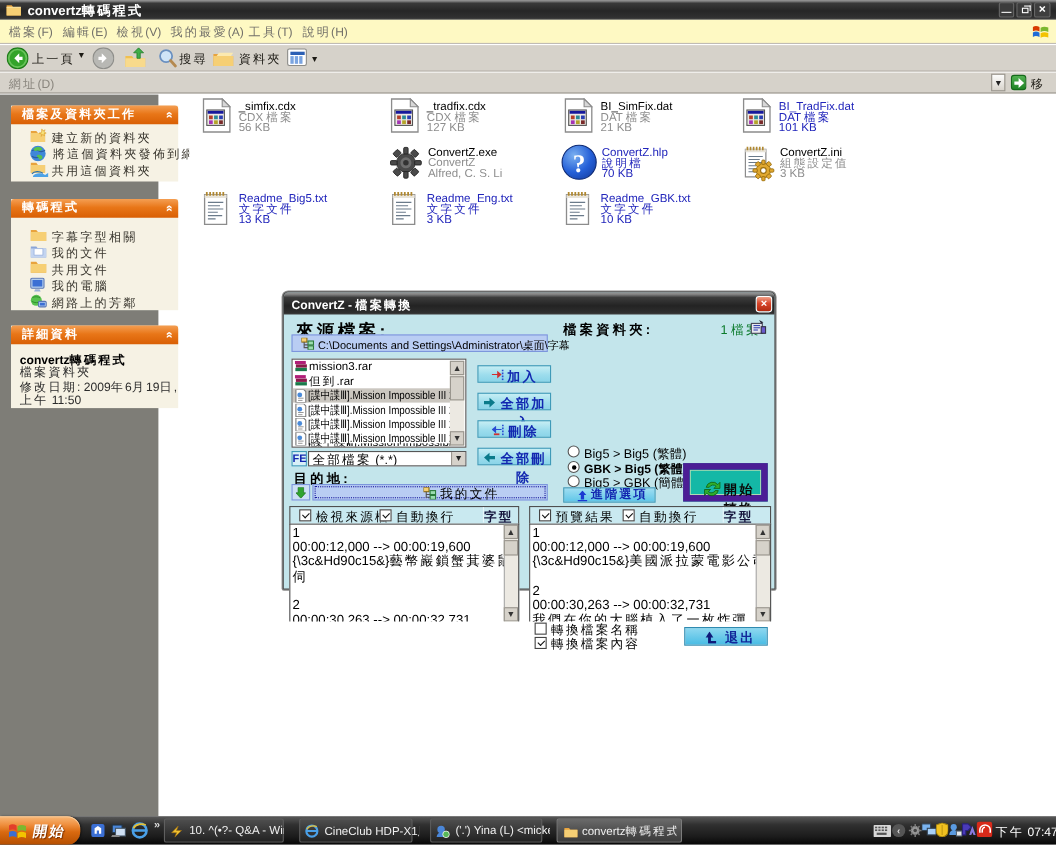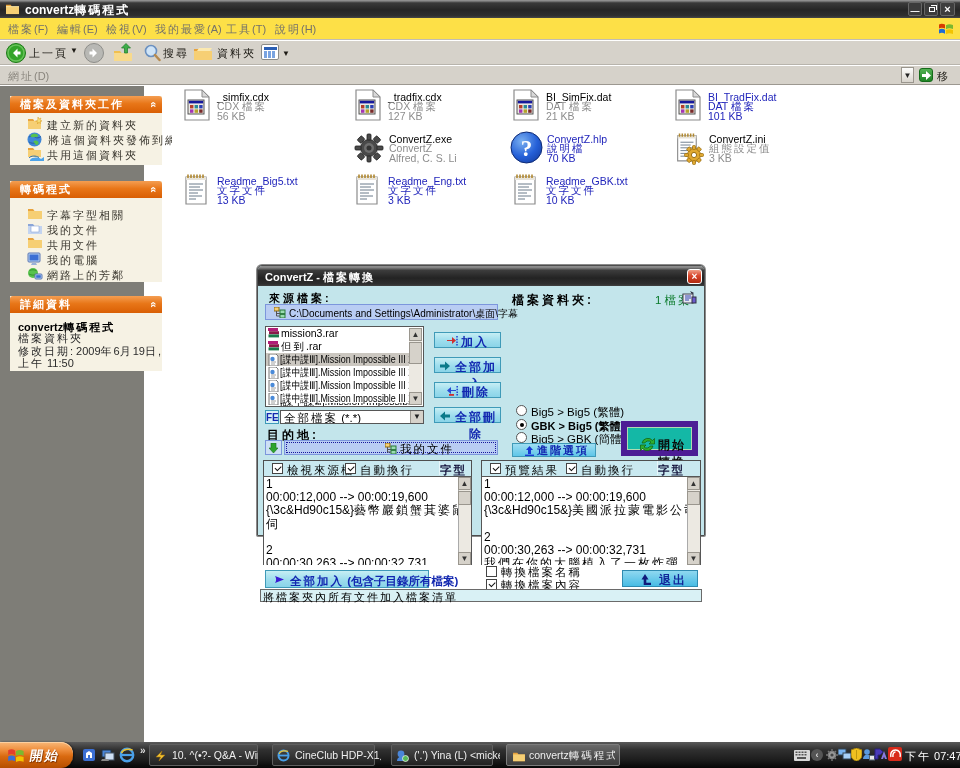--- a/index.html
+++ b/index.html
@@ -2,21 +2,21 @@
 <html><head><meta charset="utf-8"><style>
 *{margin:0;padding:0;box-sizing:border-box}
 html,body{width:960px;height:768px;overflow:hidden}
 body{font-family:"Liberation Sans",sans-serif;position:relative;background:#fff;font-size:11px}
 .ab{position:absolute}
 .c{letter-spacing:3px}
 .c2{letter-spacing:2px}
 svg{display:block}
 
 #titlebar{left:0;top:0;width:960px;height:18px;background:linear-gradient(#8e8e8e 0%,#8e8e8e 4%,#3a3a3a 16%,#262626 55%,#303030 88%,#484848 100%);color:#fff;font-weight:bold;font-size:12px}
-#menubar{left:0;top:18px;width:960px;height:22px;background:#fde047;color:#73716a;border-bottom:1px solid #c0bcb4}
+#menubar{left:0;top:18px;width:960px;height:22px;background:#fef9c3;color:#73716a;border-bottom:1px solid #c0bcb4}
 #toolbar{left:0;top:41px;width:960px;height:24px;background:#d6d2ca;border-bottom:1px solid #b8b4ac;color:#2f2d28}
 #addr{left:0;top:66px;width:960px;height:19px;background:#d6d2ca;border-bottom:1px solid #9c9890;color:#8a867e}
 #sidebar{left:0;top:86px;width:144px;height:656px;background:#7e7d77}
 #main{left:172px;top:86px;width:788px;height:656px;background:#fff}
 .panel{left:10px;width:152px;background:#f6f2e4;border-radius:0}
 .phead{height:17px;background:linear-gradient(#f49e52,#e87618 45%,#d95f04);color:#fff;font-weight:bold;font-size:11px;line-height:17px;padding-left:10px;border-radius:3px 3px 0 0;position:relative}
 .chev{position:absolute;right:6px;top:3px;color:#fff;font-size:11px;font-weight:bold;line-height:11px}
 .pitem{position:absolute;left:17px;height:14px;color:#39362e;font-size:11px}
 .pitem .t{position:absolute;left:20px;top:1px;white-space:nowrap}
 
@@ -348,21 +348,21 @@
  <span class="tname">Readme_GBK.txt</span>
       <span class="tsub" style="top:11px"><span class="c2">文字文件</span></span>
       <span class="tsub" style="top:21px">10 KB</span>
     </div>
 </div>
 <div class="ab" id="dlg">
  <div class="ab" id="dlgtitle">
   <span class="ab" style="left:7px;top:4px">ConvertZ - <span class="c2">檔案轉換</span></span>
   <div class="ab" style="left:429px;top:3px;width:15px;height:15px;background:linear-gradient(#f0a088,#d8452a 45%,#b02a10);border:1px solid #fff;border-radius:3px;color:#fff;font-size:10px;font-weight:bold;text-align:center;line-height:13px">×</div>
  </div>
- <span class="ab" style="left:11px;top:25px;font-weight:bold;font-size:11px"><span class="c">來源檔案:</span></span>
+ <span class="ab" style="left:11px;top:25px;font-weight:bold;font-size:16px"><span class="c">來源檔案:</span></span>
  <div class="ab peri" style="left:7px;top:38px;width:233px;height:16px">
   <svg class="ab" style="left:8px;top:2px" width="12" height="11" viewBox="0 0 12 11">
         <rect x="0" y="0" width="5" height="4" fill="#f6cf74" stroke="#8a6a10"></rect>
         <rect x="6" y="3" width="5" height="3.6" fill="#9adcb0" stroke="#2a7a3a"></rect>
         <rect x="6" y="7.4" width="5" height="3.6" fill="#9adcb0" stroke="#2a7a3a"></rect>
         <path d="M2.5 4v5h3.5M2.5 6.5h3.5" stroke="#555" fill="none"></path>
       </svg>
   <span class="ab" style="left:23px;top:2px;font-size:10px;color:#000;white-space:nowrap">C:\Documents and Settings\Administrator\<span>桌面</span>\<span>字幕</span></span>
  </div>
  <div class="ab lbox" style="left:7px;top:60px;width:159px;height:81px;font-size:10.5px;color:#000">
@@ -523,39 +523,30 @@
       <span class="ab" style="right:15px;top:2px;font-size:11.5px;color:#14143c;font-weight:bold"><span class="c2">字型</span></span>
   <div class="ab lbox" style="left:-1px;top:15px;width:220px;height:89px;border-bottom:none;font-size:12px;line-height:13.2px;color:#000;padding:1px 0 0 2px;overflow:hidden">1<br>00:00:12,000 --&gt; 00:00:19,600<br>{\3c&amp;Hd90c15&amp;}<span class="c2">美國派拉蒙電影公司</span><br><br>2<br>00:00:30,263 --&gt; 00:00:32,731<br><span class="c2">我們在你的大腦植入了一枚炸彈</span>
    <div class="sb" style="top:0;height:88px;right:0;border-left:1px solid #aaa">
     <div class="sbb" style="top:0">▲</div>
           <div class="ab" style="right:0;top:14px;width:13px;height:14px;background:#d6d2ca;border:1px solid #9a968e"></div>
           <div class="sbb" style="bottom:0">▼</div>
    </div>
   </div>
  </div>
 
- <div class="ab cbtn" style="left:7px;top:304px;width:164px;height:18px;line-height:17px;font-size:11.5px">
-      <svg class="ab" style="left:8px;top:3px" width="13" height="11" viewBox="0 0 13 11">
-        <path d="M1 2l9 3.5L1 9c1.5-2 1.5-5 0-7z" fill="#3a1ad2"></path>
-      </svg>
-      <span class="ab" style="left:24px;top:2px;white-space:nowrap"><span class="c2">全部加入</span> (<span>包含子目錄所有檔案</span>)</span>
-    </div>
  <span class="chk un" style="left:228px;top:300px"></span>
     <span class="ab" style="left:243px;top:299px;font-size:11.5px"><span class="c2">轉換檔案名稱</span></span>
  <span class="chk" style="left:228px;top:313px"></span>
     <span class="ab" style="left:243px;top:312px;font-size:11.5px"><span class="c2">轉換檔案內容</span></span>
  <div class="ab" style="left:364px;top:304px;width:76px;height:17px;background:linear-gradient(#8fd8f0,#49bce4);border:1px solid #2f8ab0;text-align:center;color:#12279a;font-weight:bold;font-size:12px;line-height:16px">
       <svg class="ab" style="left:17px;top:3px" width="12" height="11" viewBox="0 0 12 11">
         <path d="M11 10H5V5" stroke="#101a7a" stroke-width="2.6" fill="none"></path>
         <path d="M1.5 5.5L5 0l3.5 5.5z" fill="#101a7a"></path>
       </svg>
       <span class="ab c2" style="left:36px;top:1px">退出</span>
-    </div>
- <div class="ab" style="left:2px;top:323px;width:442px;height:13px;background:#d9f1f5;border:1px solid #6a6a6a;font-size:11px;color:#000">
-      <span class="ab" style="left:2px;top:0"><span class="c2">將檔案夾內所有文件加入檔案清單</span></span>
     </div>
 </div>
 <div class="ab" id="taskbar">
  <div class="ab" style="left:0;top:0;width:73px;height:26px;background:linear-gradient(#f8b878 0%,#ef8f3e 30%,#d96a10 55%,#b54e00 100%);border-radius:0 12px 12px 0;box-shadow:inset 0 1px 0 #fcd0a0,1px 0 2px rgba(0,0,0,.5)">
   <svg class="ab" style="left:7px;top:4px" width="19" height="17" viewBox="0 0 16 14">
         <path d="M1 3.5C3 2.2 5 2.5 6.8 3.6v4C5 6.5 3 6.2 1 7.5z" fill="#e33e2a"></path>
         <path d="M7.6 4.2c1.8-1 3.6-1.3 6.4-.2v4c-2.8-1.1-4.6-.8-6.4.2z" fill="#7cb82f"></path>
         <path d="M1 8.6c2-1.3 4-1 5.8.1v4C5 11.6 3 11.3 1 12.6z" fill="#3b6fd4"></path>
         <path d="M7.6 9.3c1.8-1 3.6-1.3 6.4-.2v4c-2.8-1.1-4.6-.8-6.4.2z" fill="#f3c300"></path>
       </svg>

